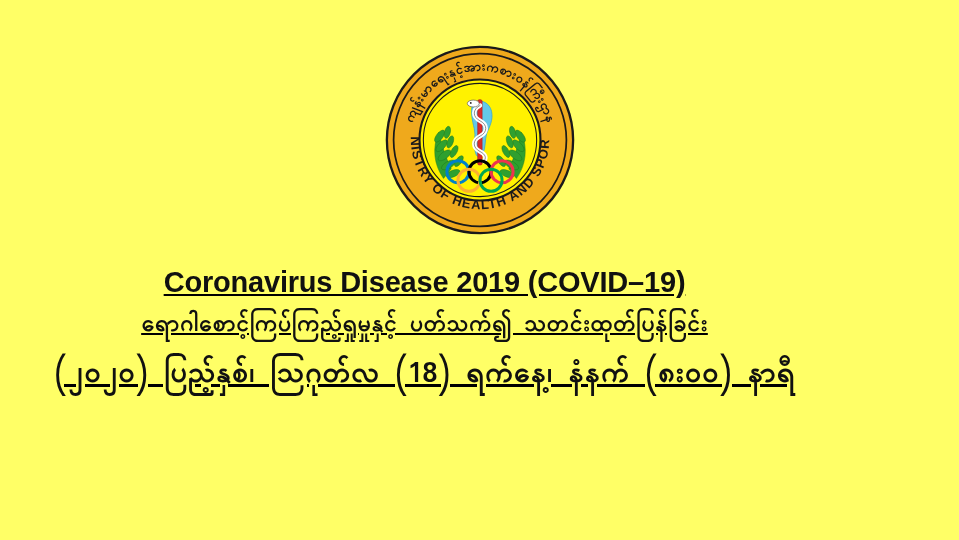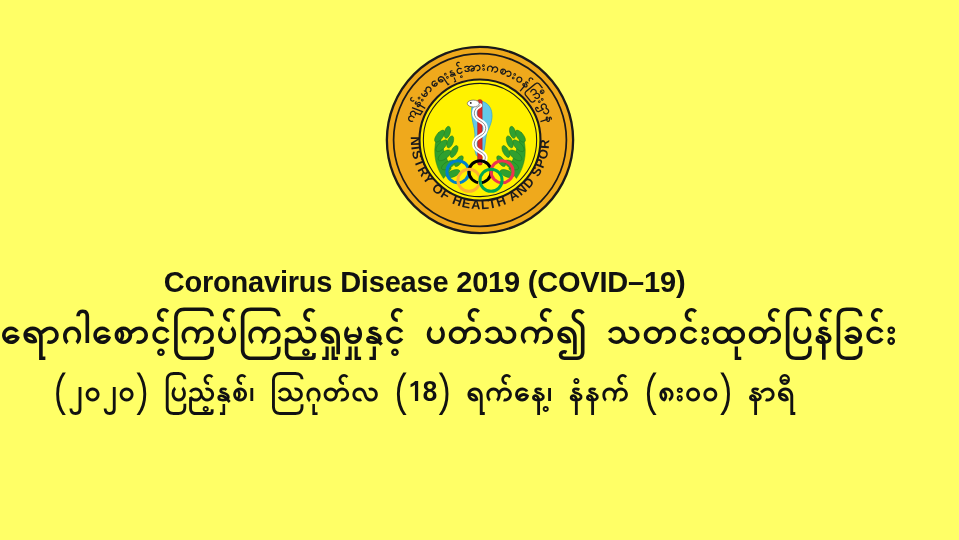--- a/index.html
+++ b/index.html
@@ -39,20 +39,21 @@
     height: 192px;
   }
 
   
   #text-block {
     position: absolute;
     left: 0;
     top: 268px;
     width: 849px;
     text-align: center;
+    text-decoration: underline;
   }
 
   .line-en {
     font-family: "Liberation Sans", sans-serif;
     font-weight: bold;
     font-size: 29px;
     letter-spacing: -0.2px;
     color: #111111;
     line-height: 1.0;
     margin: 0 0 12px 0;
@@ -61,21 +62,21 @@
 
   .line-my {
     font-family: "Padauk", "Myanmar Text", "Noto Sans Myanmar", "DejaVu Sans", sans-serif;
     font-weight: bold;
     color: #111111;
     white-space: nowrap;
     line-height: 1.35;
     margin: 0;
   }
   #line-my-1 {
-    font-size: 38px;
+    font-size: 24px;
     margin-bottom: 14px;
   }
   #line-my-2 {
     font-size: 30px;
   }
 </style>
 </head>
 <body>
 
 <div id="slide">

